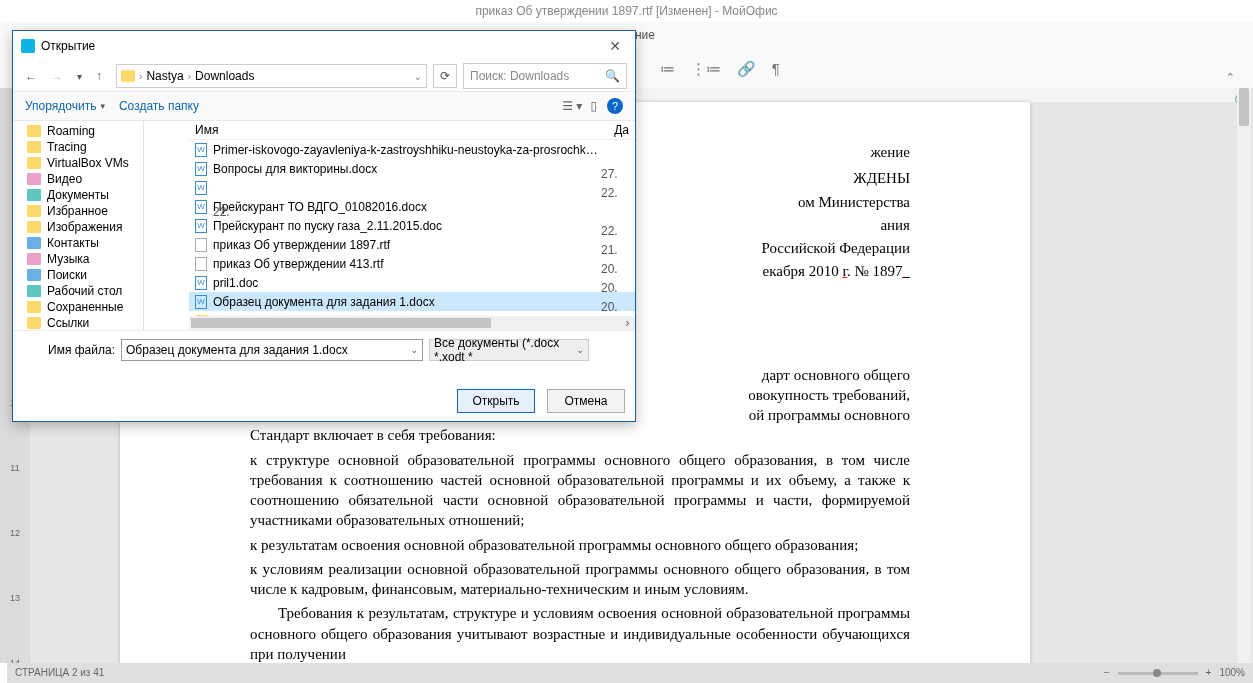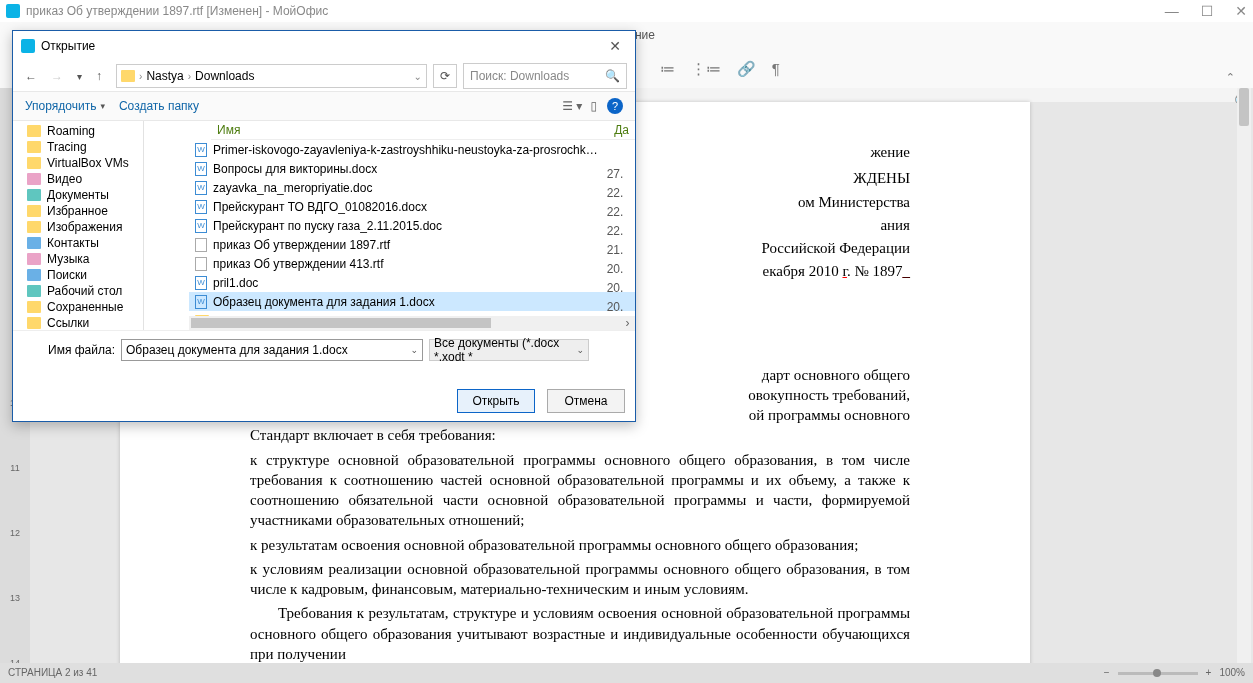--- a/index.html
+++ b/index.html
@@ -10,20 +10,21 @@
     color: #000;
     overflow: hidden;
   }
   .app-title-bar {
     height: 22px; line-height: 22px;
     display: flex; align-items: center;
     padding: 0 6px;
     font-size: 12px;
     color: #888;
     border-bottom: 1px solid #e0e0e0;
+    flex-direction: column;
   }
   .app-title-bar .icon {
     width: 14px; height: 14px; margin-right: 6px;
     display: inline-block; background: #0bb3e6;
     border-radius: 2px;
   }
   .app-win-buttons {
     margin-left: auto; display: flex; gap: 22px;
     color: #888; font-size: 14px;
   }
@@ -93,21 +94,21 @@
     position: absolute; right: 2px; top: 94px;
     font-size: 13px; color: #777;
   }
   .chev {
     position: absolute; right: 18px; top: 71px;
     font-size: 11px; color: #777;
   }
 
   
   .status-bar {
-    position: absolute; left: 0; right: 0; bottom: 0; height: 20px;
+    position: absolute; left: 7px; right: 0; bottom: 0; height: 20px;
     line-height: 20px;
     background: #dfdfdf; font-size: 10px; color: #666;
     padding: 0 8px; display: flex; align-items: center;
   }
   .zoom {
     margin-left: auto; display: flex; align-items: center; gap: 8px;
   }
   .zoom .track {
     width: 80px; height: 3px; background: #bbb; position: relative;
   }
@@ -207,23 +208,22 @@
     width: 14px; height: 12px; background: #ffd86b; border-radius: 1px;
   }
   .tree-item .fico.blue { background: #6ab0e6; }
   .tree-item .fico.pink { background: #eaa3c7; }
   .tree-item .fico.teal { background: #5fc6bf; }
 
   .filepane {
     flex: 1; display: flex; flex-direction: column; min-width: 0;
   }
   .filehdr {
-    display: flex; padding: 2px 6px; color: #4d7c0f; font-size: 12px;
+    display: flex; padding: 2px 6px; color: #000000; font-size: 12px;
     border-bottom: 1px solid #eee;
-    margin-left: 22px;
   }
   .filehdr .col-name { flex: 1; }
   .filehdr .col-date { width: 28px; text-align: right; }
   .filelist {
     flex: 1; overflow-y: auto;
   }
   .filerow {
     display: flex; align-items: center; padding: 1px 6px;
     font-size: 12px; color: #000; height: 17px;
     white-space: nowrap;
@@ -239,21 +239,21 @@
     width: 10px; height: 12px; font-size: 8px;
   }
   .filerow .icon.rtf {
     border: 1px solid #aaa; color: #aaa;
     width: 10px; height: 12px;
   }
   .filerow .icon.fld {
     width: 14px; height: 11px; background: #ffd86b; border-radius: 1px;
   }
   .filerow .name { flex: 1; overflow: hidden; text-overflow: ellipsis; }
-  .filerow .date { width: 28px; text-align: center; color: #555; margin-top: 48px; }
+  .filerow .date { width: 28px; text-align: left; color: #555; margin-top: 48px; }
   .filescroll {
     height: 14px; background: #f0f0f0;
     position: relative;
   }
   .filescroll .th {
     position: absolute; left: 2px; top: 2px; bottom: 2px; width: 300px;
     background: #c4c4c4;
   }
   .filescroll .ar {
     position: absolute; right: 0; top: 0; bottom: 0; width: 15px;
@@ -470,21 +470,20 @@
             <span class="name">Primer-iskovogo-zayavleniya-k-zastroyshhiku-neustoyka-za-prosrochku-sdachi-doma-DDU.doc</span>
             <span class="date">27.</span>
           </div>
           <div class="filerow">
             <span class="icon doc">W</span>
             <span class="name">Вопросы для викторины.docx</span>
             <span class="date">22.</span>
           </div>
           <div class="filerow">
             <span class="icon doc">W</span>
-            <span class="name">zayavka_na_meropriyatie.doc</span>
             <span class="date">22.</span>
           </div>
           <div class="filerow">
             <span class="icon doc">W</span>
             <span class="name">Прейскурант ТО ВДГО_01082016.docx</span>
             <span class="date">22.</span>
           </div>
           <div class="filerow">
             <span class="icon doc">W</span>
             <span class="name">Прейскурант по пуску газа_2.11.2015.doc</span>

